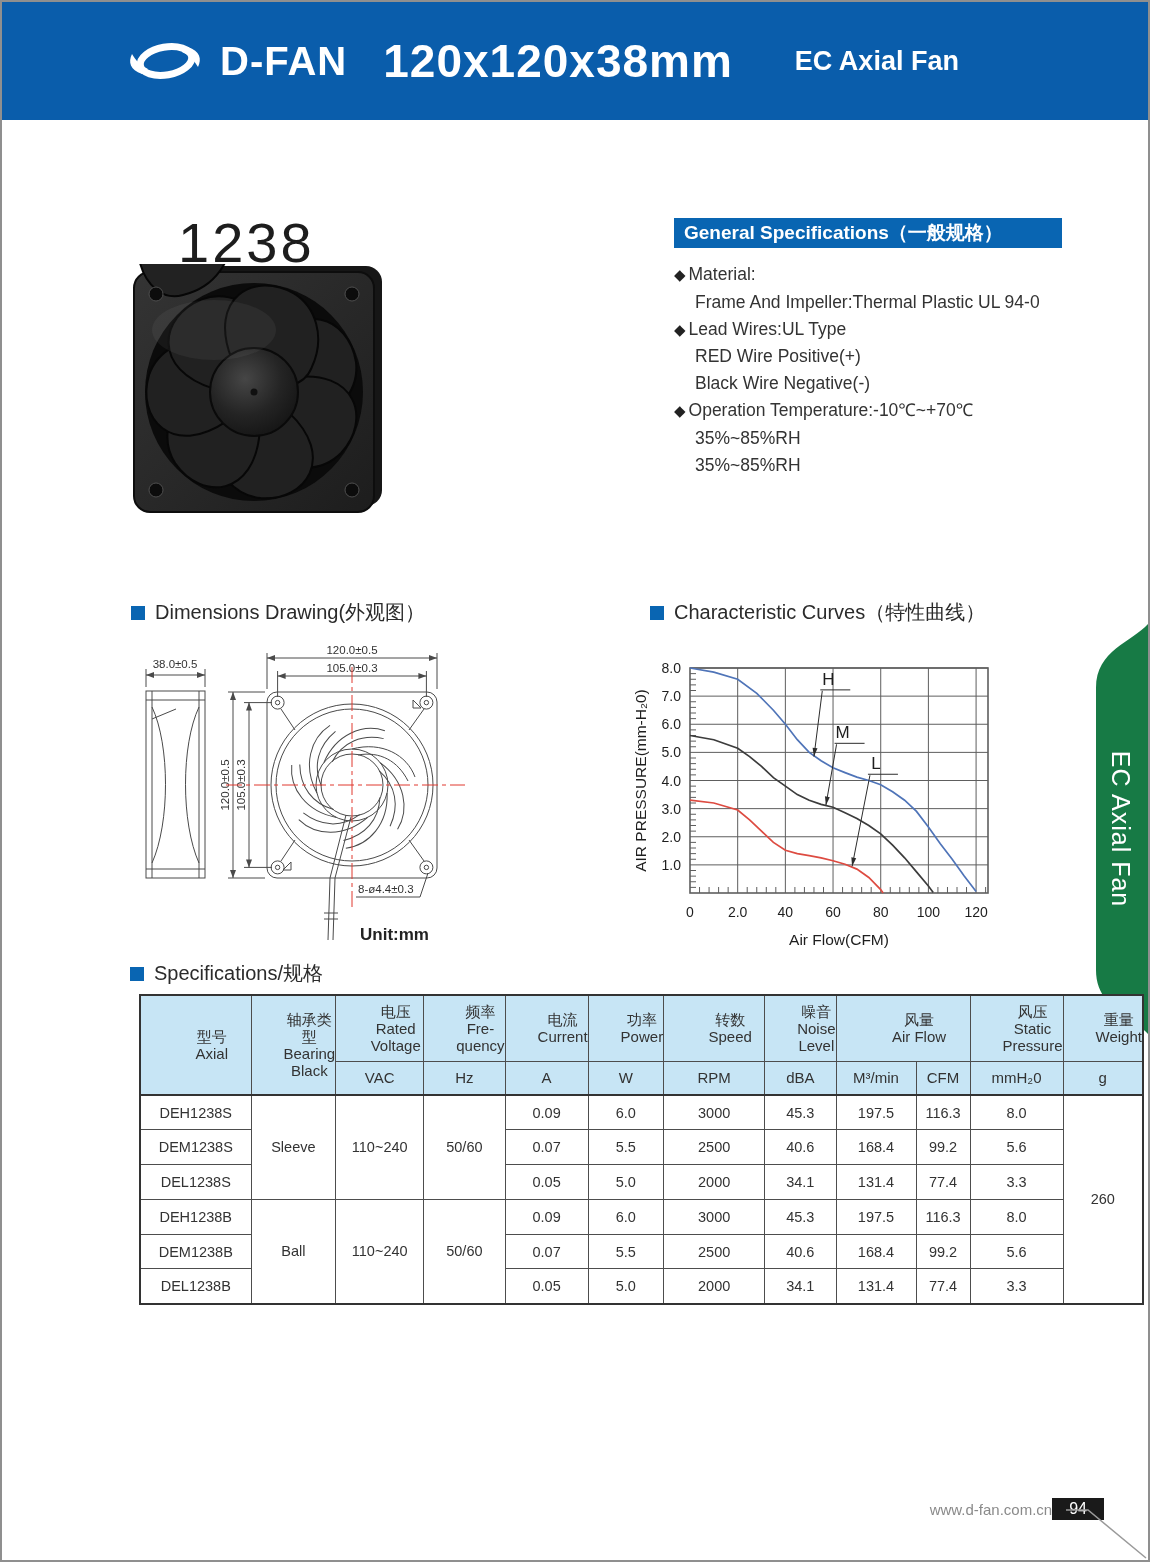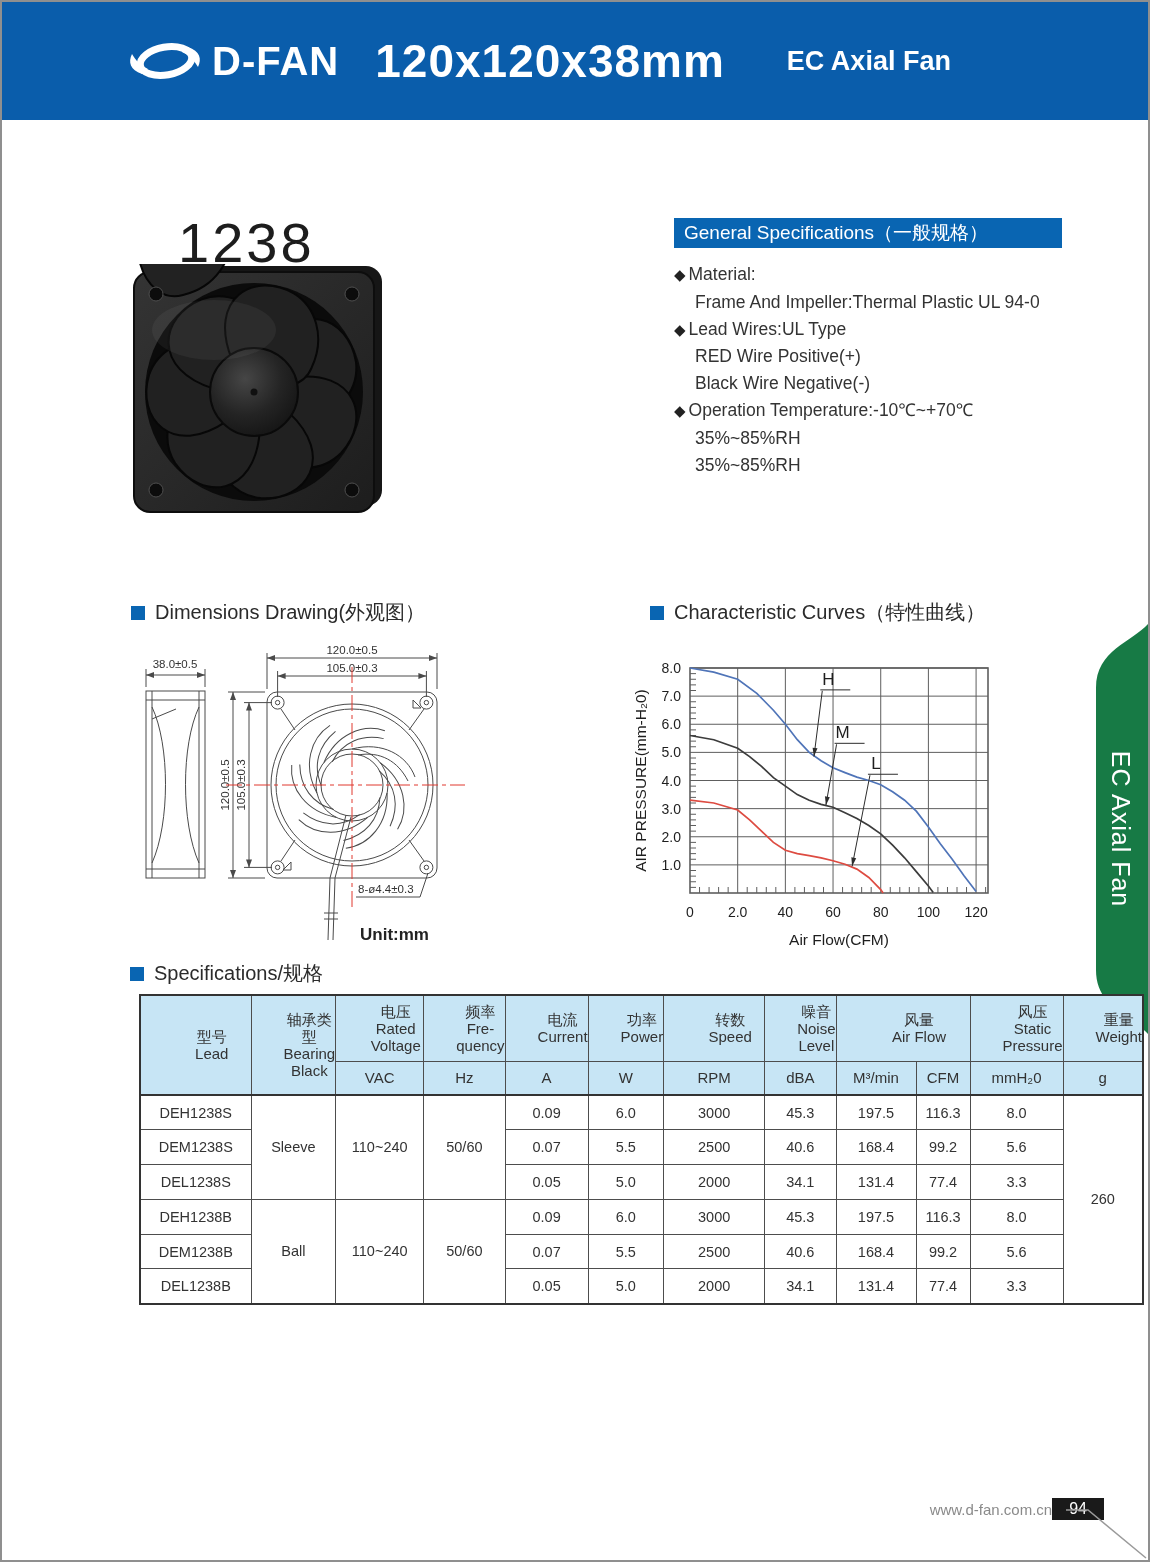--- a/index.html
+++ b/index.html
@@ -7,29 +7,29 @@
   #page{
     position:relative;width:1150px;height:1562px;margin:0 auto;
     background:#ffffff;border:2px solid #8f8f8f;overflow:hidden;
     font-family:"Liberation Sans", sans-serif;color:#333;
   }
   
   .banner{position:absolute;left:0;top:0;width:1146px;height:118px;background:#0a5dab;
     display:flex;align-items:center;}
   .logo{display:flex;align-items:center;margin-left:126px;}
   .logo svg{display:block;}
-  .brand{color:#fff;font-size:40px;font-weight:bold;letter-spacing:1px;margin-left:10px;}
+  .brand{color:#fff;font-size:40px;font-weight:bold;letter-spacing:1px;margin-left:18px;}
   .size-txt{color:#fff;font-size:46px;font-weight:600;margin-left:36px;letter-spacing:1px;}
   .type-txt{color:#fff;font-size:27px;font-weight:600;margin-left:62px;}
   
   .model-title{position:absolute;left:176px;top:172px;font-size:56px;color:#1d1d1d;letter-spacing:3px;font-weight:500;margin-top:36px;}
   .fan-photo{position:absolute;left:126px;top:262px;}
   
   .gs{position:absolute;left:672px;top:216px;width:388px;}
-  .gs-bar{height:30px;background:#0965b2;color:#fff;font-size:19px;line-height:30px;padding-left:10px;font-weight:400;}
+  .gs-bar{height:30px;background:#0965b2;color:#fff;font-size:19px;line-height:30px;padding-left:10px;font-weight:700;}
   .gs-list{margin-top:13px;}
   .gs-line{font-size:17.5px;line-height:26.8px;color:#333;white-space:nowrap;}
   .gs-line .dia{color:#222;font-size:15px;margin-right:3px;}
   .gs-line.ind{padding-left:21px;}
   
   .sec{position:absolute;display:flex;align-items:center;font-size:20px;color:#2b2b2b;}
   .sec .sq{width:14px;height:14px;background:#0965b2;margin-right:10px;flex:0 0 aupx;}
   #sec-dim{left:102px;top:597px;padding-left:27px;}
   #sec-curve{left:648px;top:597px;}
   #sec-spec{left:128px;top:958px;}
@@ -399,21 +399,21 @@
         <col style="width:65px">
       <col style="width:80px">
         <col style="width:54px">
         <col style="width:81px">
         <col style="width:64px">
     </colgroup>
     <thead>
       <tr class="h1">
         <th rowspan="2">
             <div>型号</div>
-            <div>Lead</div>
+            <div>Axial</div>
           </th>
         <th rowspan="2">
             <div>轴承类型</div>
             <div>Bearing Black</div>
           </th>
         <th>
             <div>电压</div>
             <div>Rated Voltage</div>
           </th>
         <th>

